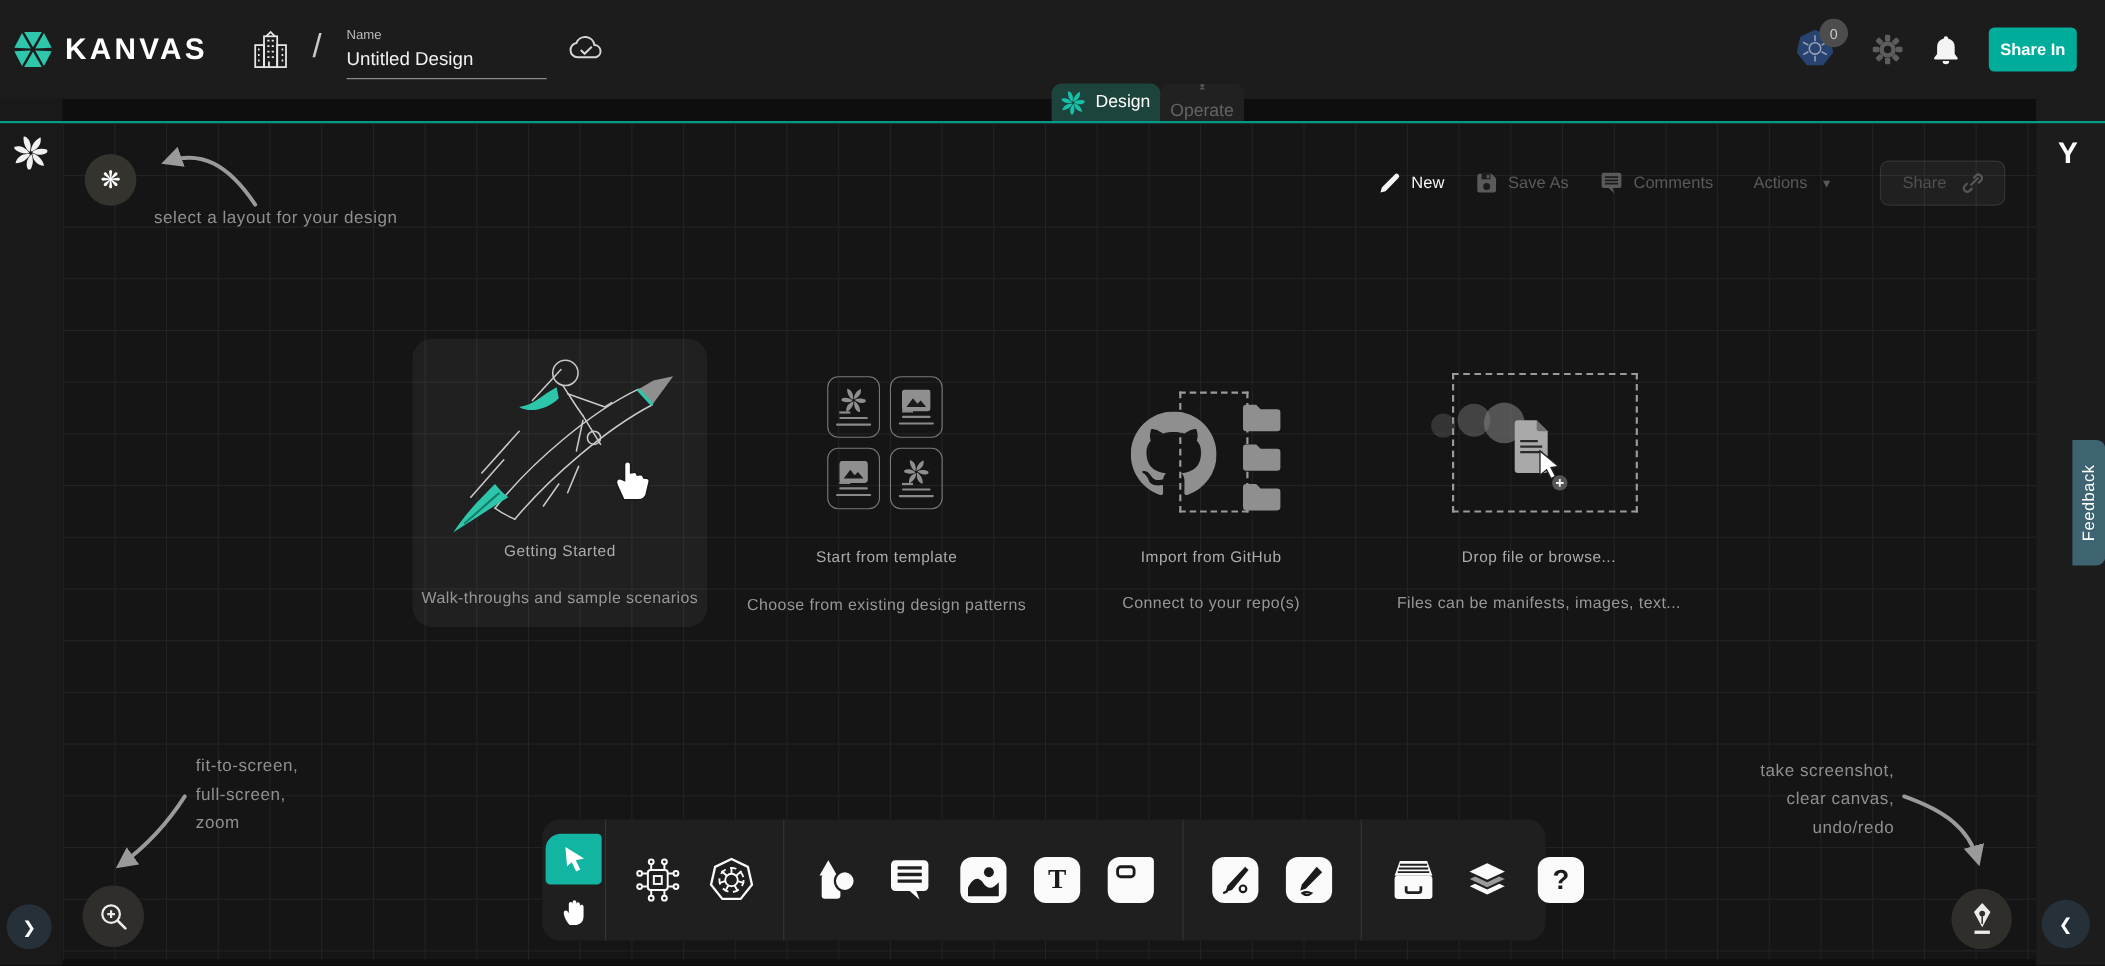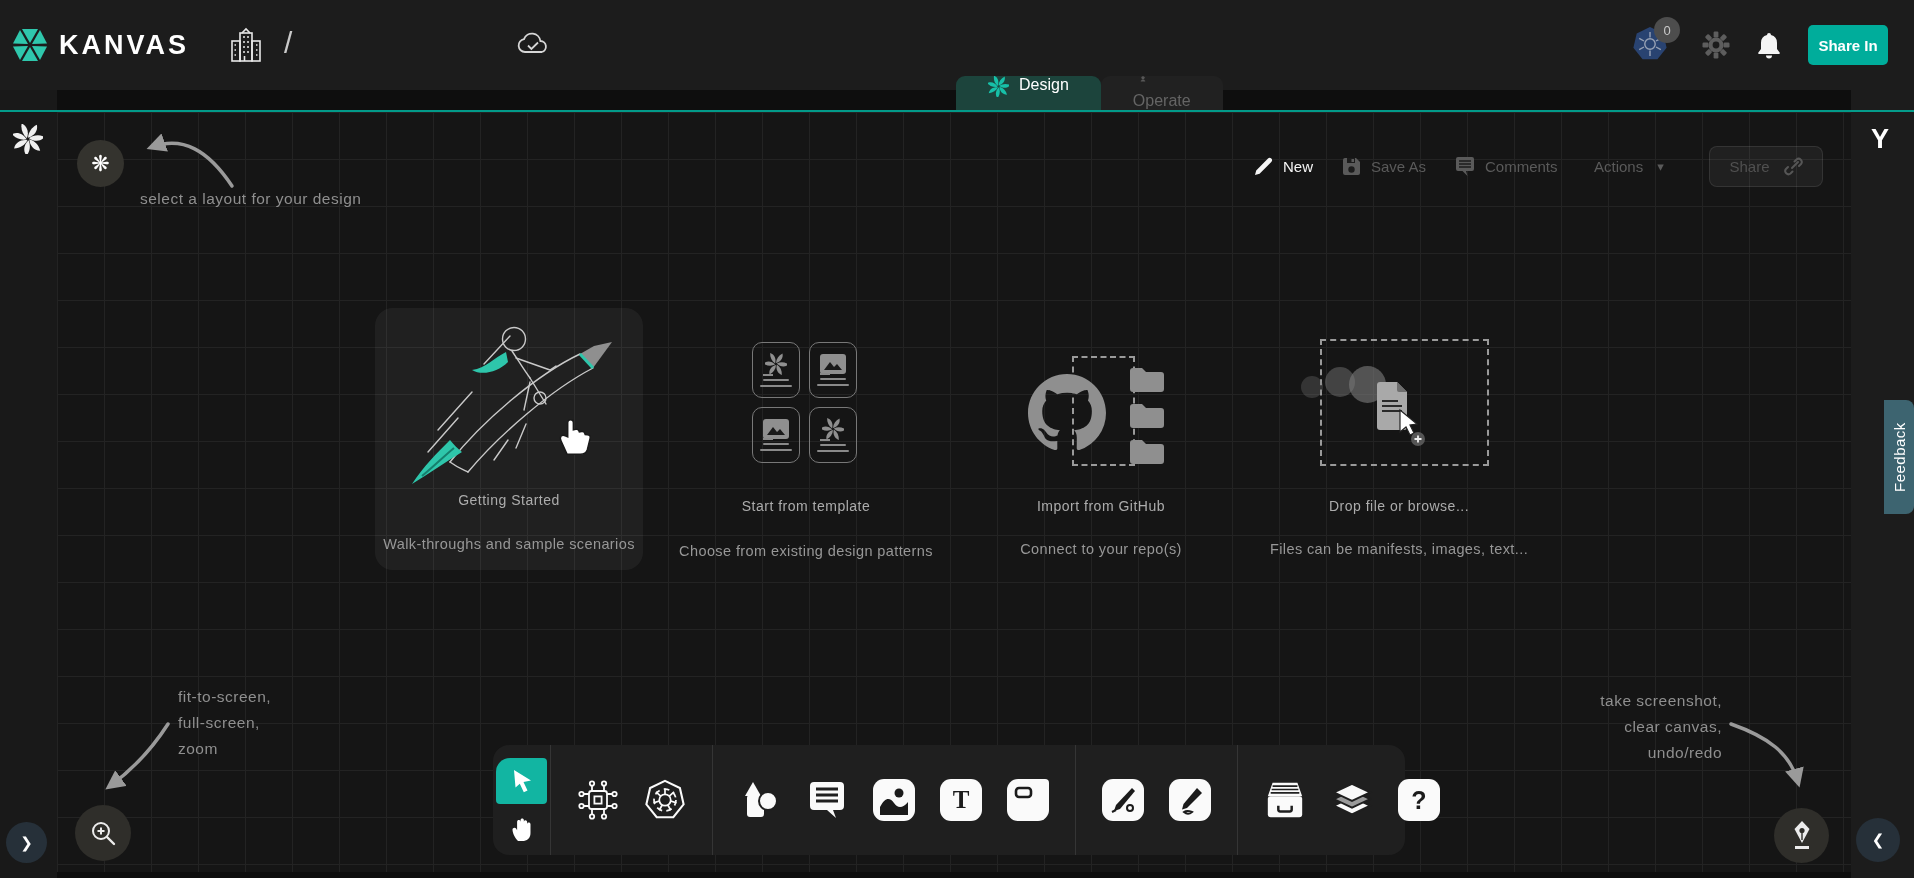--- a/index.html
+++ b/index.html
@@ -17,21 +17,21 @@
   .name-label { font-size:12px; color:#b8b8b8; }
   .name-input { display:block; margin-top:4px; width:182px; background:transparent; border:none; border-bottom:1px solid #9a9a9a; color:#f2f2f2; font-size:17px; font-family:"Liberation Sans",sans-serif; padding:2px 0 7px 0; outline:none; }
   .cloud { position:absolute; left:516px; top:30px; }
   .hdr-right { position:absolute; right:26px; top:0; height:90px; display:flex; align-items:center; gap:26px; }
   .k8s-ctx { position:relative; width:44px; height:40px; }
   .k8s-badge { position:absolute; right:-4px; top:-8px; width:26px; height:26px; border-radius:50%; background:#4d4d4d; color:#c9c9c9; font-size:13px; display:flex; align-items:center; justify-content:center; }
   .signin { background:#00AD9B; color:#fff; border:none; border-radius:5px; width:80px; height:40px; font-size:15px; font-weight:bold; font-family:"Liberation Sans",sans-serif; cursor:pointer; }
 
   
   .tabs { position:absolute; left:956px; top:76px; display:flex; z-index:6; }
-  .tab { height:34px; display:flex; gap:10px; padding:0 32px; border-radius:9px 9px 0 0; font-size:16px; }
+  .tab { height:34px; display:flex; align-items:center; gap:10px; padding:0 9px; border-radius:9px 9px 0 0; font-size:16px; }
   .tab-design { background:#1c443c; color:#fff; }
   .tab-operate { background:#212121; color:#646464;flex-direction:column; }
 
   
   .teal-line { position:absolute; left:0; top:110px; width:1914px; height:2px; background:#00B39F; opacity:.85; z-index:4; }
   .strip-left  { position:absolute; left:0; top:90px; width:57px;  height:788px; background:#191919; }
   .strip-right { position:absolute; right:0; top:90px; width:63px; height:788px; background:#1c1c1c; }
   .canvas { position:absolute; left:57px; top:112px; width:1794px; height:760px;
             background-color:#151515;
             background-image:linear-gradient(#232323 1px, transparent 1px),
@@ -122,20 +122,24 @@
     <svg class="building" width="36" height="38" viewBox="0 0 36 38">
       <g stroke="#e8e8e8" stroke-width="1.6" fill="none">
         <rect x="12" y="6" width="12" height="28"></rect>
         <rect x="4" y="14" width="8" height="20"></rect>
         <rect x="24" y="14" width="8" height="20"></rect>
         <path d="M15 10h2M19 10h2M15 15h2M19 15h2M15 20h2M19 20h2M15 25h2M19 25h2M6.5 18h1.5M6.5 23h1.5M6.5 28h1.5M28 18h1.5M28 23h1.5M28 28h1.5M16.5 29v5"></path>
         <path d="M14 6 L18 2 L22 6"></path>
       </g>
     </svg>
     <div class="hdr-slash">/</div>
+    <div class="name-block">
+      <div class="name-label">Name</div>
+      <input class="name-input" type="text" value="Untitled Design" style="">
+    </div>
     <svg class="cloud" width="34" height="28" viewBox="0 0 34 28">
       <path d="M9 22 a6.5 6.5 0 0 1 -1-12.9 A8.5 8.5 0 0 1 24.4 11 a5.6 5.6 0 0 1 1.4 11 z" fill="none" stroke="#d6d6d6" stroke-width="1.8"></path>
       <path d="M12 15.5 l3.4 3.4 L22 12.5" fill="none" stroke="#d6d6d6" stroke-width="1.8"></path>
     </svg>
 
     <div class="hdr-right">
       <div class="k8s-ctx">
         <svg width="36" height="38" viewBox="-18 -19 36 38" style="opacity:.85">
           <polygon points="0,-17 13.3,-10.6 16.6,3.8 7.4,15.3 -7.4,15.3 -16.6,3.8 -13.3,-10.6" fill="#2c4a80"></polygon>
           <g stroke="#aebad0" stroke-width="1.4" fill="none">

